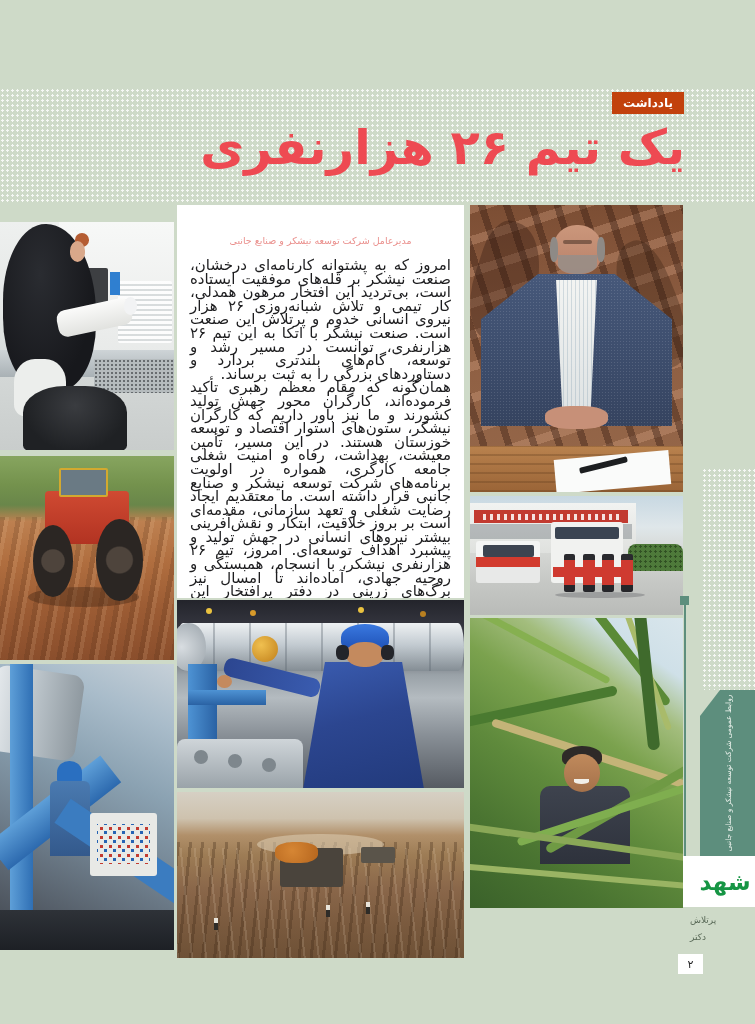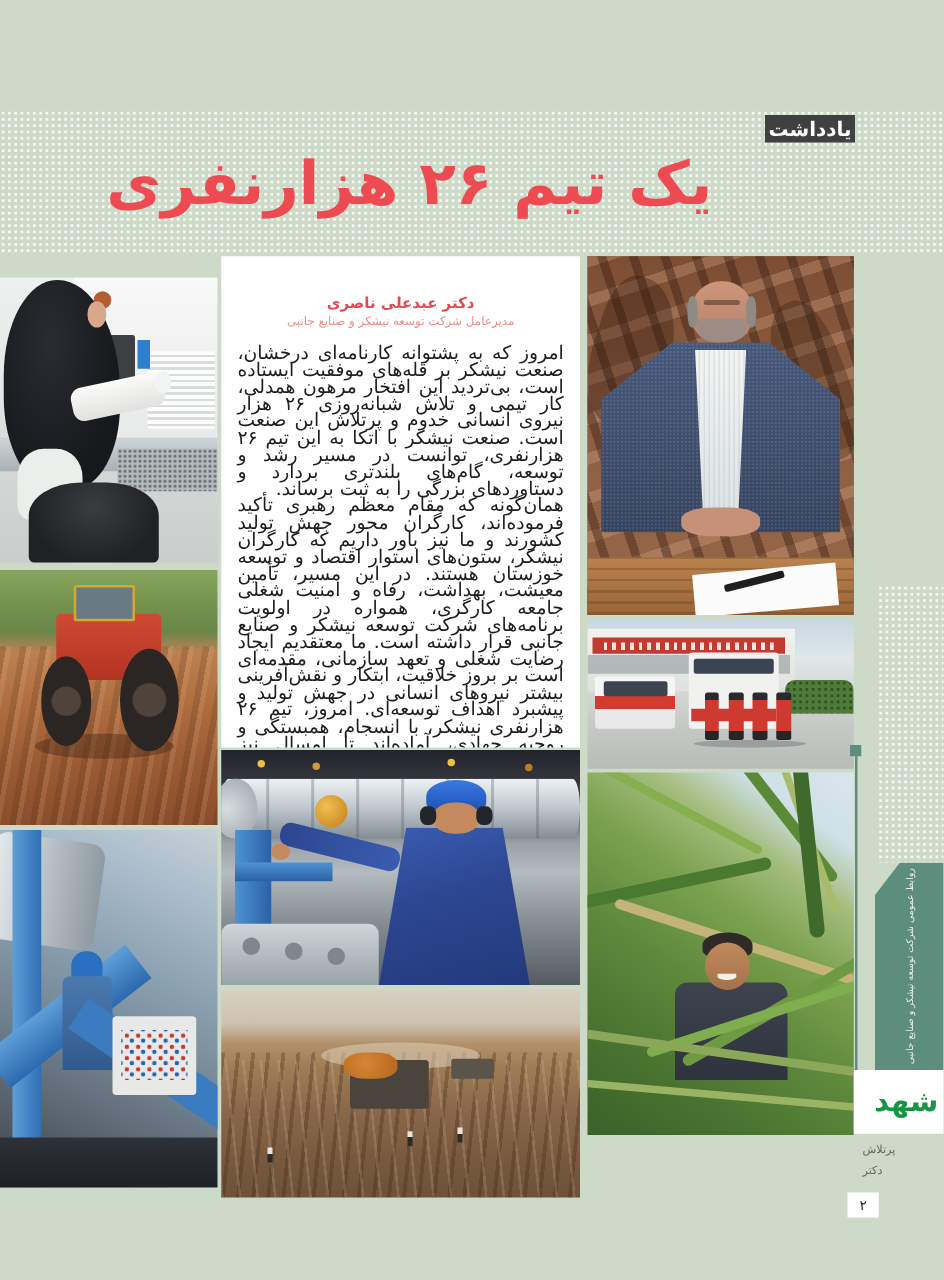--- a/index.html
+++ b/index.html
@@ -3,24 +3,24 @@
 <meta charset="utf-8">
 <style>
   html,body{margin:0;padding:0;background:#cedac8;}
   *{box-sizing:border-box;}
   .page{position:relative;width:755px;height:1024px;background:#cedac8;overflow:hidden;
         font-family:"DejaVu Sans",sans-serif;}
   .abs{position:absolute;}
   .dots{background-image:radial-gradient(circle,rgba(255,255,255,.82) 1.05px,rgba(255,255,255,0) 1.4px);
         background-size:5px 5px;}
   
-  .tag{left:612px;top:92px;width:72px;height:22px;background:#404040;color:#fff;
-       font-size:16px;font-weight:bold;display:flex;align-items:center;justify-content:center;
+  .tag{left:612px;top:92px;width:72px;height:22px;background:#c2410c;color:#fff;
+       font-size:12px;font-weight:bold;display:flex;align-items:center;justify-content:center;
        direction:rtl;}
-  .headline{left:85px;top:116px;width:600px;text-align:left;direction:rtl;
+  .headline{left:85px;top:116px;width:600px;text-align:right;direction:rtl;
             color:#ee4a52;font-size:48px;font-weight:900;letter-spacing:-1px;line-height:1.3;}
   
   .article{left:177px;top:205px;width:287px;height:393px;background:#ffffff;direction:rtl;
            padding:30px 13px 0 13px;overflow:hidden;}
   .author-name{color:#e4494f;font-size:12px;font-weight:bold;text-align:center;margin:0 0 3px 0;}
   .author-title{color:#ea8f8c;font-size:9.5px;text-align:center;margin:0 0 13px 0;}
   .bodytext p{margin:0;color:#1d1d1f;font-size:15px;line-height:13.6px;text-align:justify;}
   
   .photo{position:absolute;overflow:hidden;}
   .photo div{position:absolute;}
@@ -328,21 +328,20 @@
     <div class="cn-hair"></div>
     <div class="cn-face"></div>
     <div class="cn-smile"></div>
     <div class="leaf lf6"></div>
     <div class="leaf lf9"></div>
     <div class="leaf lf7"></div>
     <div class="leaf lf10"></div>
   </div>
 
   <div class="abs article">
-    <p class="author-name">دکتر عبدعلی ناصری</p>
     <p class="author-title">مدیرعامل شرکت توسعه نیشکر و صنایع جانبی</p>
     <div class="bodytext">
       <p>امروز که به پشتوانه کارنامه‌ای درخشان، صنعت نیشکر بر قله‌های موفقیت ایستاده است، بی‌تردید این افتخار مرهون همدلی، کار تیمی و تلاش شبانه‌روزی ۲۶ هزار نیروی انسانی خدوم و پرتلاش این صنعت است. صنعت نیشکر با اتکا به این تیم ۲۶ هزارنفری، توانست در مسیر رشد و توسعه، گام‌های بلندتری بردارد و دستاوردهای بزرگی را به ثبت برساند.</p>
       <p>همان‌گونه که مقام معظم رهبری تأکید فرموده‌اند، کارگران محور جهش تولید کشورند و ما نیز باور داریم که کارگران نیشکر، ستون‌های استوار اقتصاد و توسعه خوزستان هستند. در این مسیر، تأمین معیشت، بهداشت، رفاه و امنیت شغلی جامعه کارگری، همواره در اولویت برنامه‌های شرکت توسعه نیشکر و صنایع جانبی قرار داشته است. ما معتقدیم ایجاد رضایت شغلی و تعهد سازمانی، مقدمه‌ای است بر بروز خلاقیت، ابتکار و نقش‌آفرینی بیشتر نیروهای انسانی در جهش تولید و پیشبرد اهداف توسعه‌ای. امروز، تیم ۲۶ هزارنفری نیشکر، با انسجام، همبستگی و روحیه جهادی، آماده‌اند تا امسال نیز برگ‌های زرینی در دفتر پرافتخار این صنعت بیفزایند و افق‌های تازه‌ای از توسعه و پیشرفت را پیش روی خوزستان و کشور عزیزمان بگشایند.</p>
     </div>
   </div>
 
   <div class="abs marker-square"></div>
   <div class="abs vline"></div>
 

